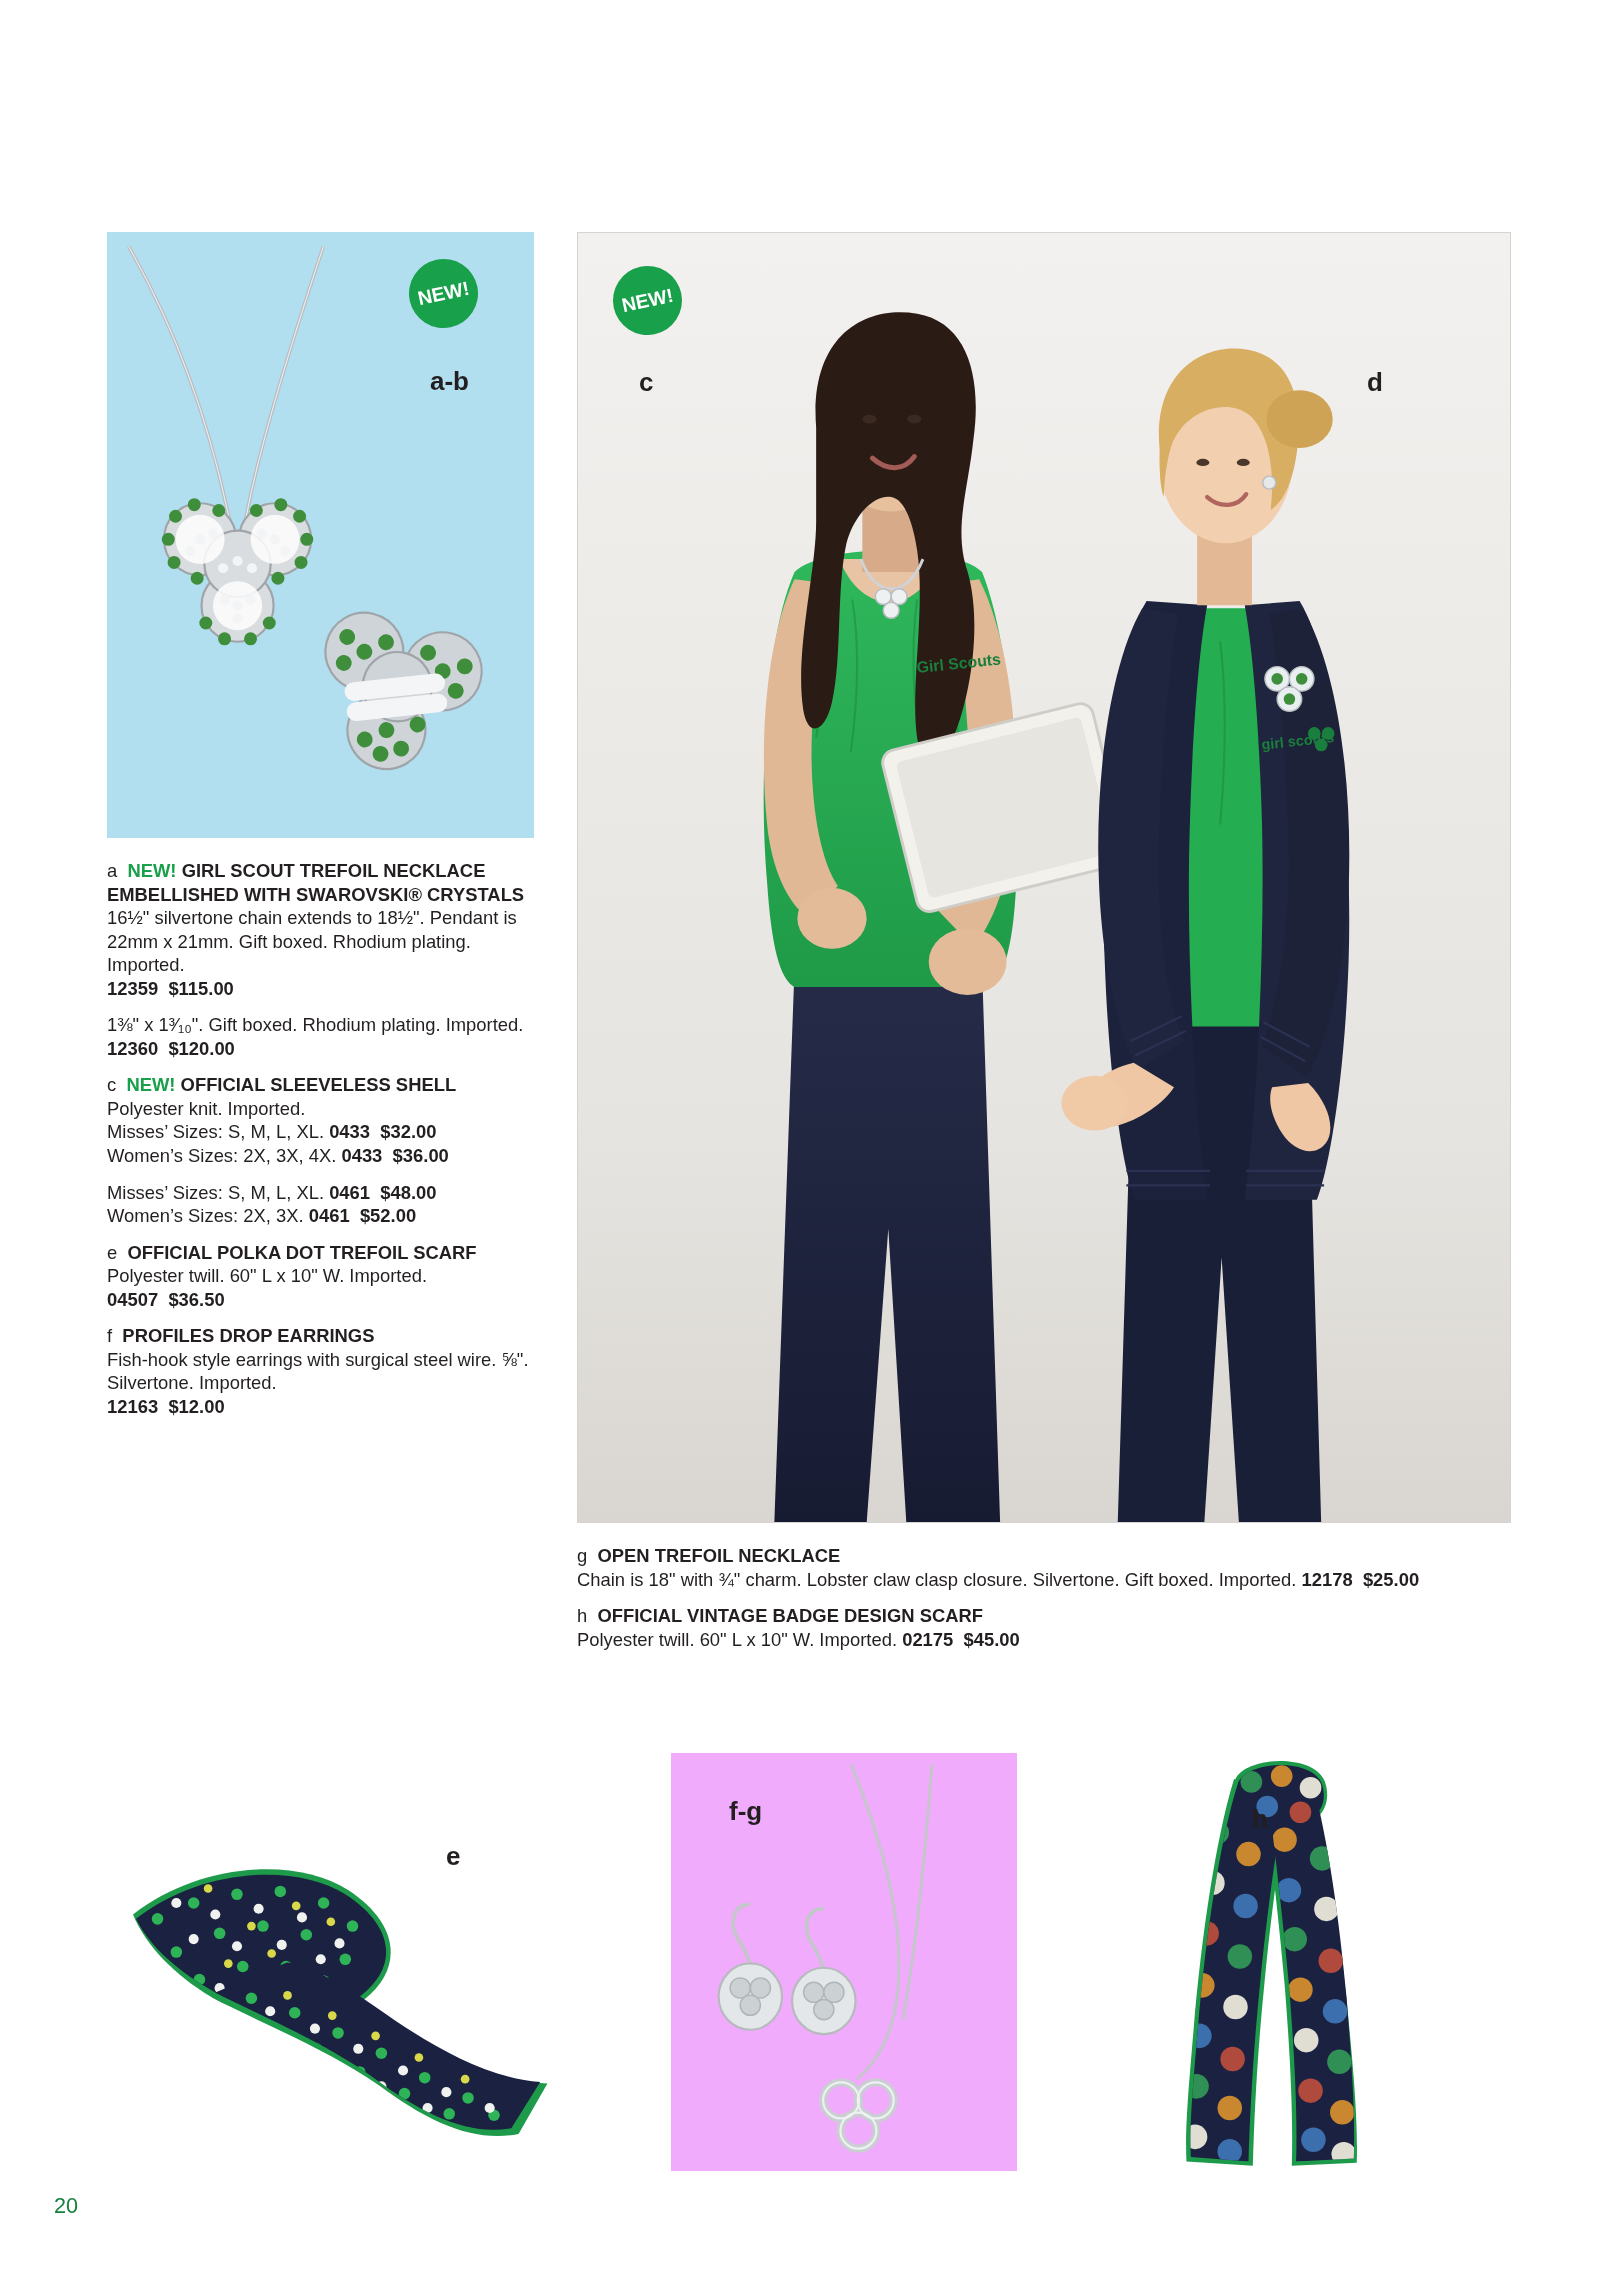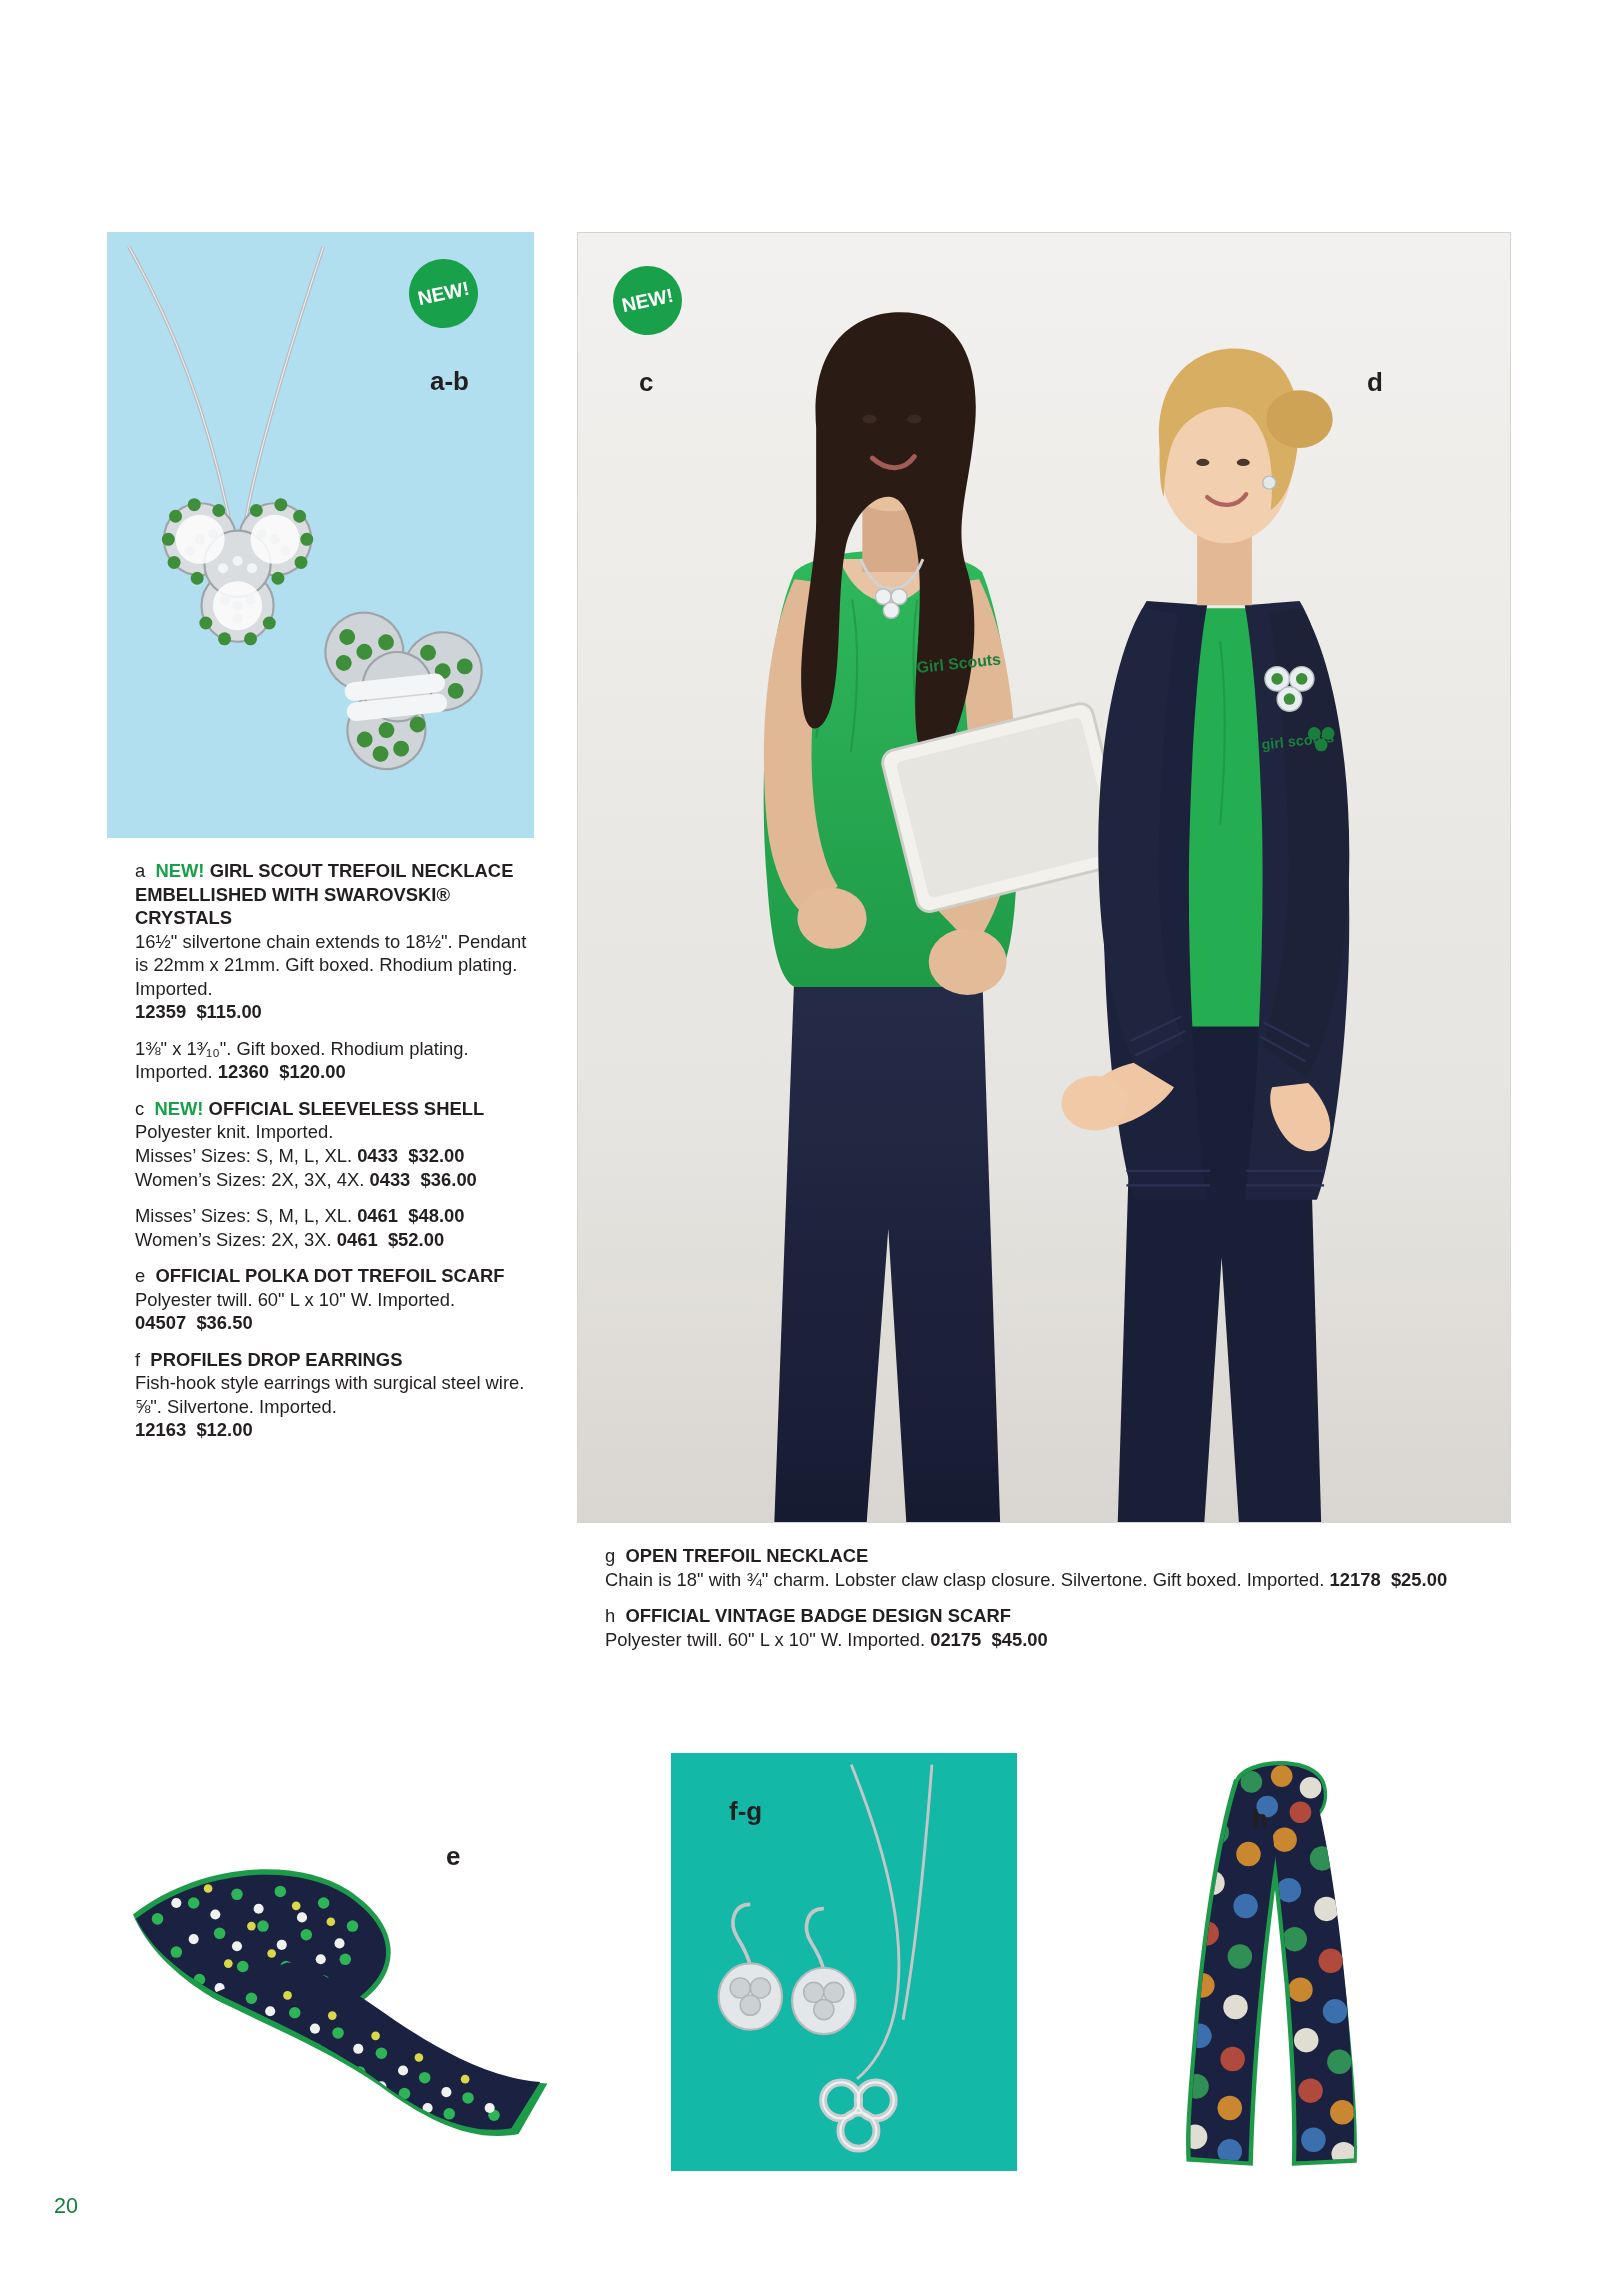--- a/index.html
+++ b/index.html
@@ -97,39 +97,39 @@
     top: 1825px;
     width: 491px;
     height: 361px;
     background: #ffffff;
   }
   #earrings-photo {
     left: 671px;
     top: 1753px;
     width: 346px;
     height: 418px;
-    background: #14b8a6;
+    background: #f0abfc;
   }
   #vintage-scarf-photo {
     left: 1097px;
     top: 1753px;
     width: 404px;
     height: 433px;
     background: #ffffff;
   }
 
   
   .copy {
     position: absolute;
     font-size: 18.4px;
     line-height: 1.28;
     color: #231f20;
   }
   .copy p { margin: 0 0 0 0; }
-  .item { margin-bottom: 13px; margin-left: 28px; }
+  .item { margin-bottom: 13px; }
   .item .hdr { font-weight: bold; }
   .ltr { font-weight: normal; }
   .new-tag { color: #18a04a; font-weight: bold; }
   .sku { font-weight: bold; }
   .desc { font-weight: normal; }
 
   #copy-left {
     left: 107px;
     top: 859px;
     width: 426px;

